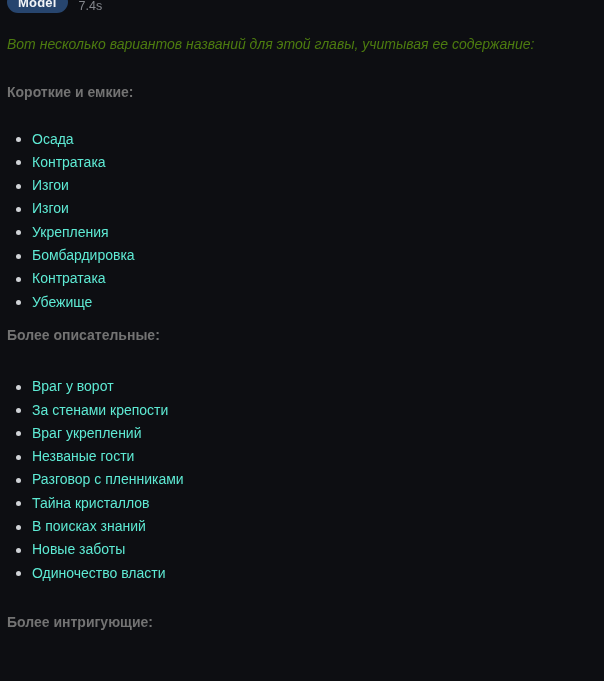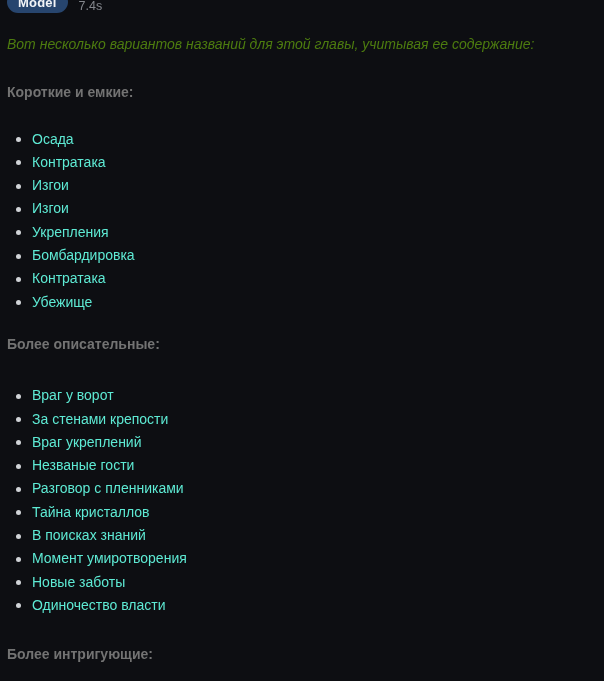--- a/index.html
+++ b/index.html
@@ -67,21 +67,21 @@
     position: absolute;
     left: 9px;
     top: 9.5px;
     width: 5px;
     height: 5px;
     border-radius: 50%;
     background: #d0d3d7;
   }
   .section:nth-child(1) .heading { margin-top: 25px; }
   .section:nth-child(1) ul      { margin-top: 23px; }
-  .section:nth-child(2) .heading { margin-top: 19px; }
+  .section:nth-child(2) .heading { margin-top: 10px; }
   .section:nth-child(2) ul      { margin-top: 28px; }
   .section:nth-child(3) .heading { margin-top: 26px; }
 </style>
 </head>
 <body>
 
 <div class="message">
   <div class="meta-row">
     <span class="role-badge">Model</span>
     <span class="latency">7.4s</span>
@@ -106,21 +106,20 @@
       <div class="section">
         <p class="heading">Более описательные:</p>
         <ul>
           <li>Враг у ворот</li>
           <li>За стенами крепости</li>
           <li>Враг укреплений</li>
           <li>Незваные гости</li>
           <li>Разговор с пленниками</li>
           <li>Тайна кристаллов</li>
           <li>В поисках знаний</li>
-          <li>Момент умиротворения</li>
           <li>Новые заботы</li>
           <li>Одиночество власти</li>
         </ul>
       </div>
       <div class="section">
         <p class="heading">Более интригующие:</p>
       </div>
     </div>
 </div>
 

